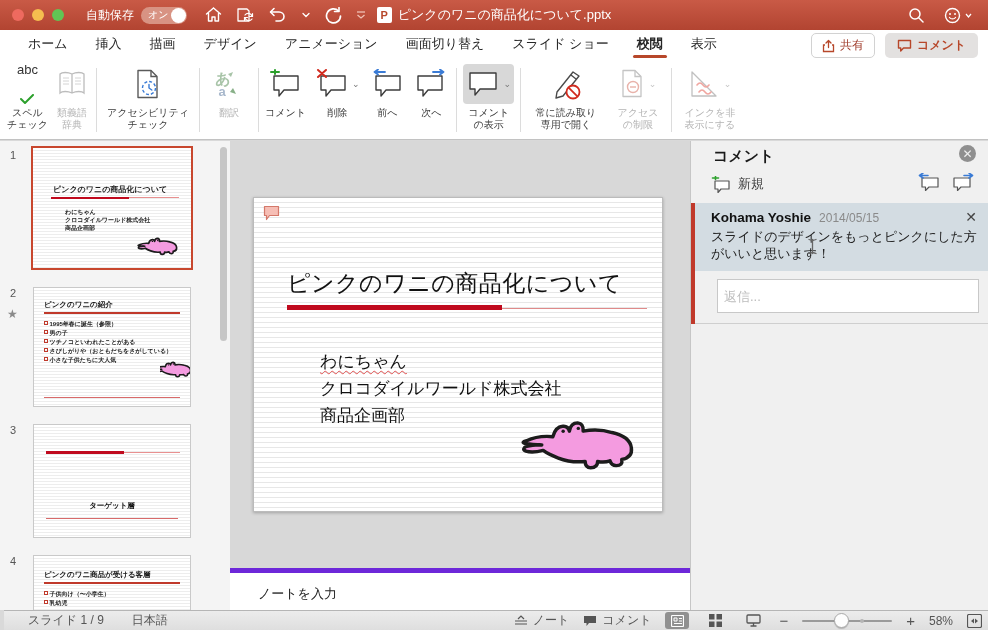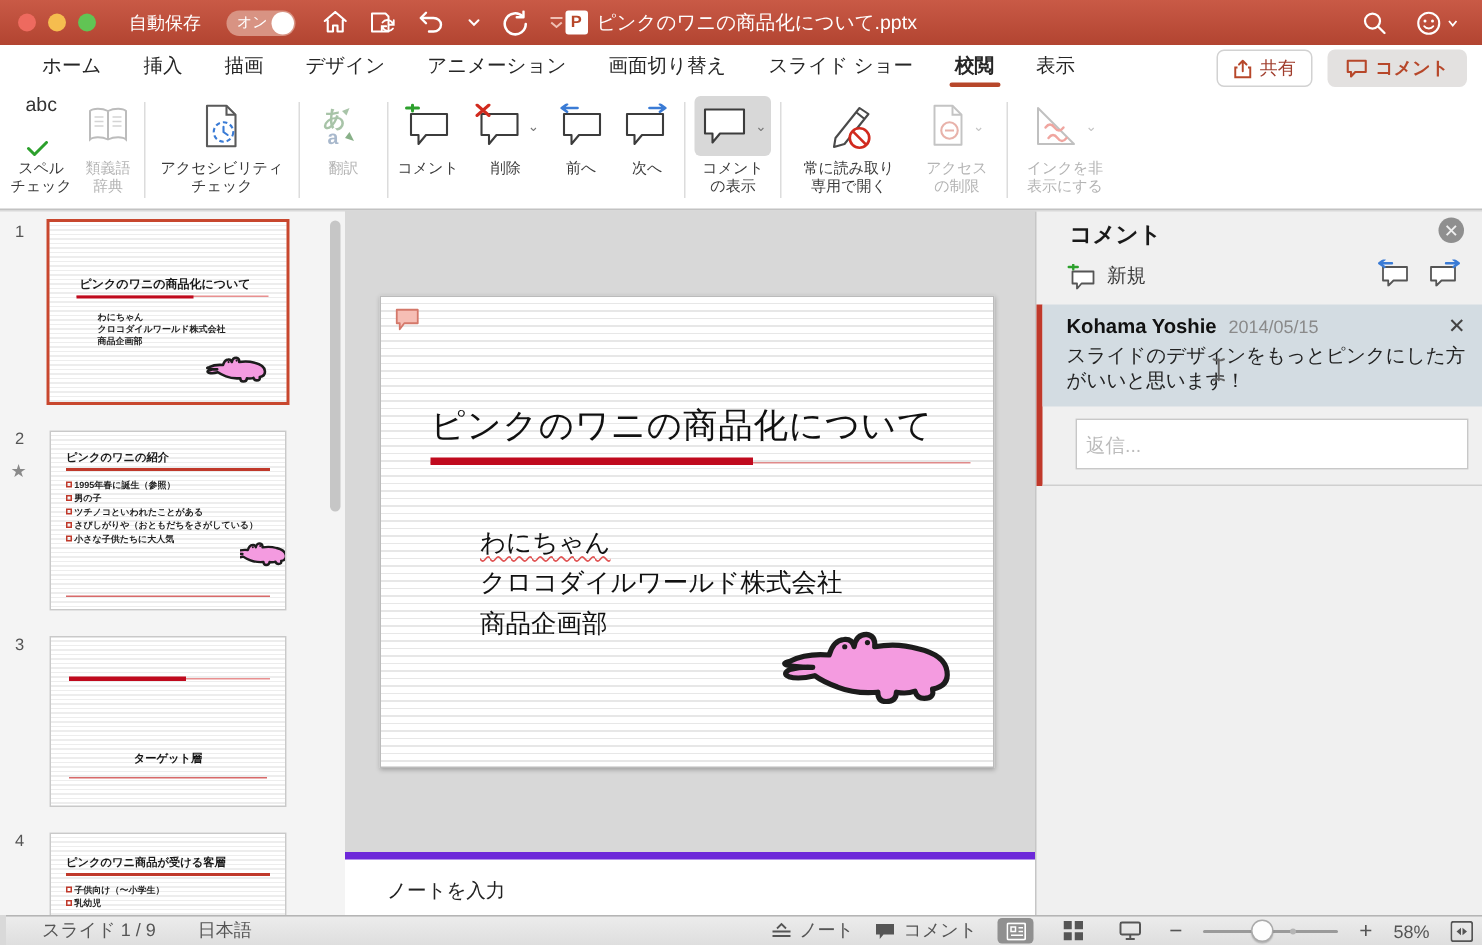--- a/index.html
+++ b/index.html
@@ -6,21 +6,21 @@
   html,body { width:988px; height:630px; overflow:hidden; }
   body { font-family:"Liberation Sans","DejaVu Sans",sans-serif; -webkit-font-smoothing:antialiased; }
   .app { position:relative; width:988px; height:630px; background:#d9d9d9; overflow:hidden; }
 
   
   .titlebar { position:absolute; top:0; left:0; width:988px; height:30px;
     background:linear-gradient(180deg,#c95a46,#b24431); display:flex; align-items:center; color:#fff; }
   .traffic { display:flex; gap:8px; margin-left:12px; }
   .tl { width:12px; height:12px; border-radius:50%; }
   .tl.red{background:#ee6a5f;} .tl.yellow{background:#f5bd4f;} .tl.green{background:#61c454;}
-  .autosave { display:flex; align-items:center; gap:17px; margin-left:22px; font-size:12px; }
+  .autosave { display:flex; align-items:center; gap:7px; margin-left:22px; font-size:12px; }
   .as-toggle { width:46px; height:17px; border-radius:9px; background:#d89383; position:relative; display:flex; align-items:center; }
   .as-toggle .on-txt { font-size:10px; color:#fff; margin-left:7px; }
   .as-knob { position:absolute; right:1px; top:1px; width:15px; height:15px; border-radius:50%; background:#fff; }
   .tb-icons { display:flex; align-items:center; gap:14px; margin-left:18px; }
   .tb-ic { display:flex; align-items:center; }
   .tb-title { position:absolute; left:0; right:0; top:0; height:30px; display:flex; align-items:center; justify-content:center; gap:6px; pointer-events:none; font-size:13px; }
   .ppt-badge { width:15px; height:16px; background:#fff; border-radius:2px; color:#b7472a; font-weight:bold; font-size:11px; display:flex; align-items:center; justify-content:center; }
   .tb-right { position:absolute; right:16px; top:0; height:30px; display:flex; align-items:center; gap:20px; }
 
   
@@ -218,21 +218,21 @@
           <path d="M1.5 1.5 h12 v7.5 h-7 l-2.8 3 v-3 h-2.2 z" stroke="#b7472a" stroke-width="1.4" fill="none" stroke-linejoin="round"></path>
         </svg>
       <span>コメント</span>
     </span>
   </div>
 
   <div class="ribbon">
 
     <div class="rbtn">
       <div class="rbtn-icon">
-        <div style="display:flex;flex-direction:column;align-items:flex-start;gap:19px;">
+        <div style="display:flex;flex-direction:column;align-items:center;gap:19px;">
           <span class="abc-txt">abc</span>
           <svg width="16" height="11" viewBox="0 0 16 11">
               <path d="M2 5 L6 9 L14 1" stroke="#2ca02c" stroke-width="2" fill="none" stroke-linecap="round" stroke-linejoin="round"></path>
             </svg>
         </div>
       </div>
       <div class="rbtn-label">スペル
 チェック</div>
     </div>
 

